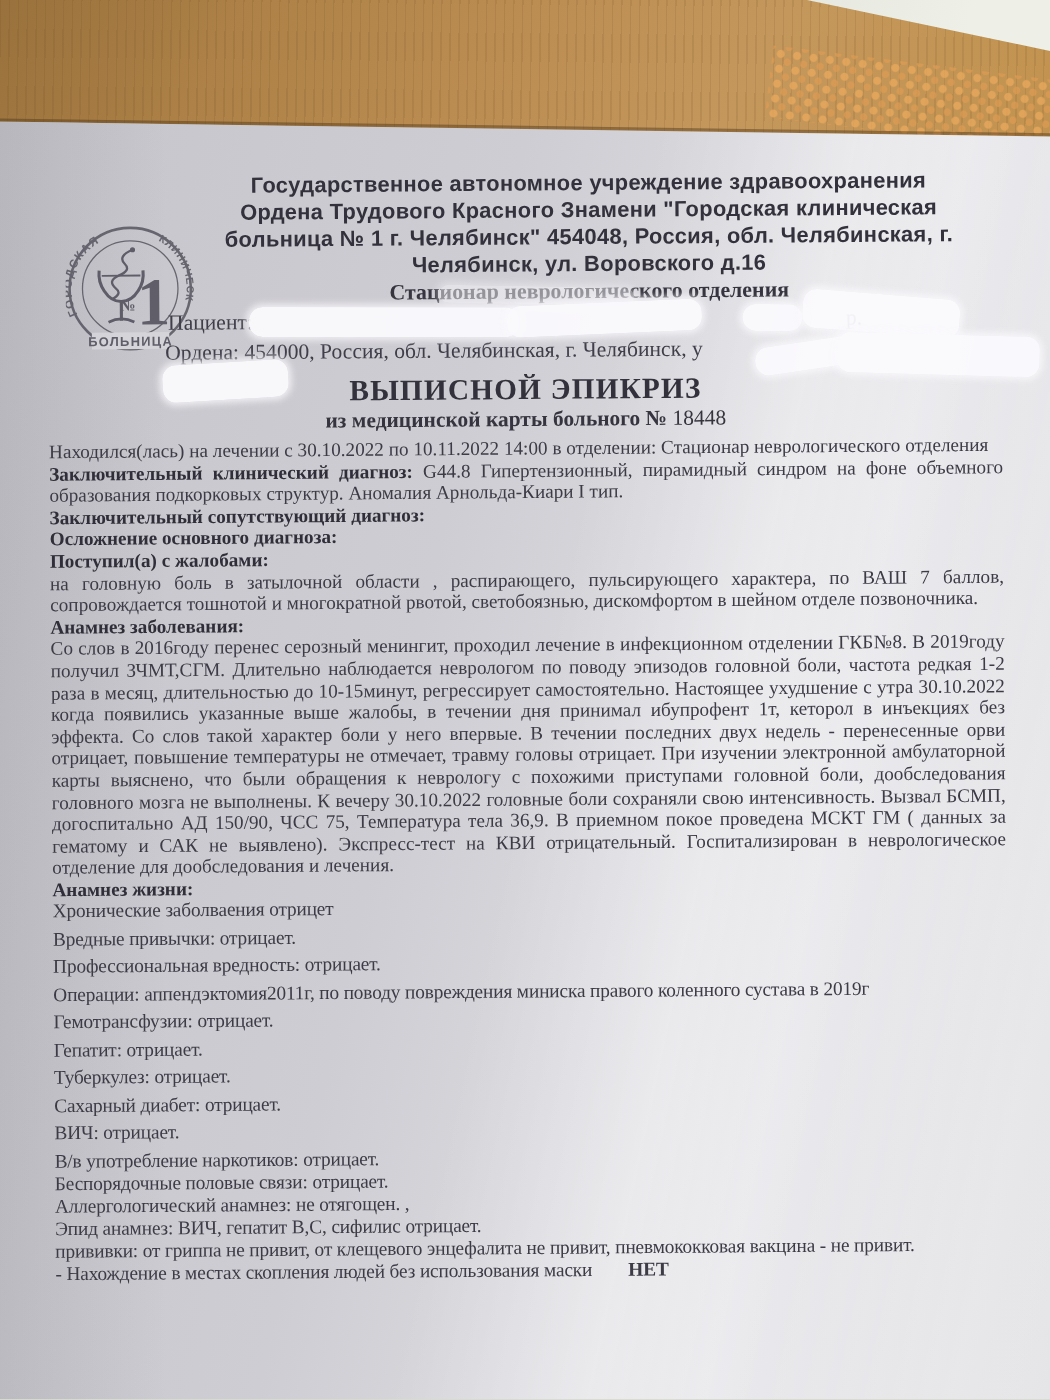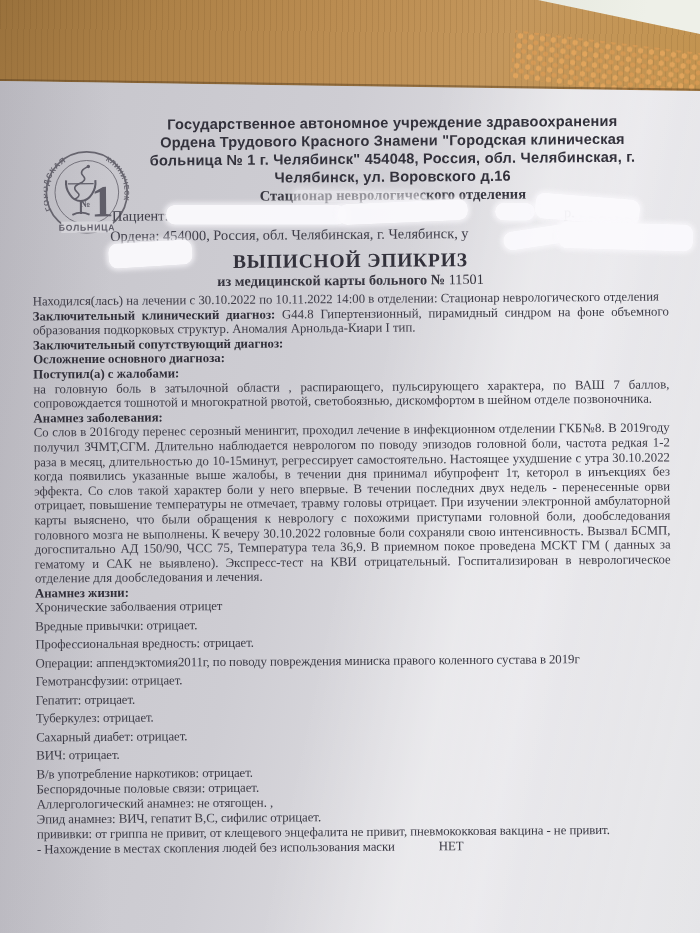--- a/index.html
+++ b/index.html
@@ -46,21 +46,21 @@
   .ptail{position:absolute;left:452px;top:0;}
   .title{margin-top:6px;text-align:center;font-weight:bold;font-size:19.5px;line-height:22px;
          letter-spacing:.8px;color:#33323c;}
   .subtitle{margin-bottom:3px;text-align:center;font-weight:bold;font-size:14.3px;line-height:17px;color:#36353f;}
   .subtitle .num{font-weight:normal;}
   p{margin:0;}
   .para{font-size:12.8px;line-height:14.6px;text-align:justify;}
   .para b{color:#302f39;}
   .line{font-size:12.9px;line-height:14.5px;letter-spacing:-.1px;margin-bottom:4px;}
   .line.tight{margin-bottom:.5px;}
-  .answer{margin-left:44px;}
+  .answer{margin-left:24px;font-weight:bold;}
 
   
   .logo{position:absolute;left:46px;top:62px;width:86px;height:92px;opacity:.85;}
 
   
   .smudge{position:absolute;background:rgba(250,249,252,.96);border-radius:9px;
           box-shadow:0 0 5px 2px rgba(250,249,252,.8);}
 </style>
 </head>
 <body>
@@ -110,21 +110,21 @@
       <div>Челябинск, ул. Воровского д.16</div>
     </div>
     <div class="dept">Стационар неврологического отделения</div>
 
     <div class="pline"><span>Пациент:</span><span class="ptail">р.</span></div>
     <div class="pline" style="margin-left:78px"><span>Ордена:</span>
       <span>454000, Россия, обл. Челябинская, г. Челябинск, у</span></div>
 
     <div class="title">ВЫПИСНОЙ ЭПИКРИЗ</div>
     <div class="subtitle"><span>из медицинской карты больного №</span>
-      <span class="num">11501</span></div>
+      <span class="num">18448</span></div>
 
     <p class="para">Находился(лась) на лечении с 30.10.2022 по 10.11.2022 14:00 в отделении: Стационар неврологического отделения</p>
     <p class="para"><b>Заключительный клинический диагноз:</b>
       <span>G44.8 Гипертензионный, пирамидный синдром на фоне объемного образования подкорковых структур. Аномалия Арнольда-Киари I тип.</span></p>
     <p class="para"><b>Заключительный сопутствующий диагноз:</b></p>
     <p class="para"><b>Осложнение основного диагноза:</b></p>
     <p class="para"><b>Поступил(а) с жалобами:</b></p>
     <p class="para">на головную боль в затылочной области , распирающего, пульсирующего характера, по ВАШ 7 баллов, сопровождается тошнотой и многократной рвотой, светобоязнью, дискомфортом в шейном отделе позвоночника.</p>
     <p class="para"><b>Анамнез заболевания:</b></p>
     <p class="para">Со слов в 2016году перенес серозный менингит, проходил лечение в инфекционном отделении ГКБ№8. В 2019году получил ЗЧМТ,СГМ. Длительно наблюдается неврологом по поводу эпизодов головной боли, частота редкая 1-2 раза в месяц, длительностью до 10-15минут, регрессирует самостоятельно. Настоящее ухудшение с утра 30.10.2022 когда появились указанные выше жалобы, в течении дня принимал ибупрофент 1т, кеторол в инъекциях без эффекта. Со слов такой характер боли у него впервые. В течении последних двух недель - перенесенные орви отрицает, повышение температуры не отмечает, травму головы отрицает. При изучении электронной амбулаторной карты выяснено, что были обращения к неврологу с похожими приступами головной боли, дообследования головного мозга не выполнены. К вечеру 30.10.2022 головные боли сохраняли свою интенсивность. Вызвал БСМП, догоспитально АД 150/90, ЧСС 75, Температура тела 36,9. В приемном покое проведена МСКТ ГМ ( данных за гематому и САК не выявлено). Экспресс-тест на КВИ отрицательный. Госпитализирован в неврологическое отделение для дообследования и лечения.</p>

